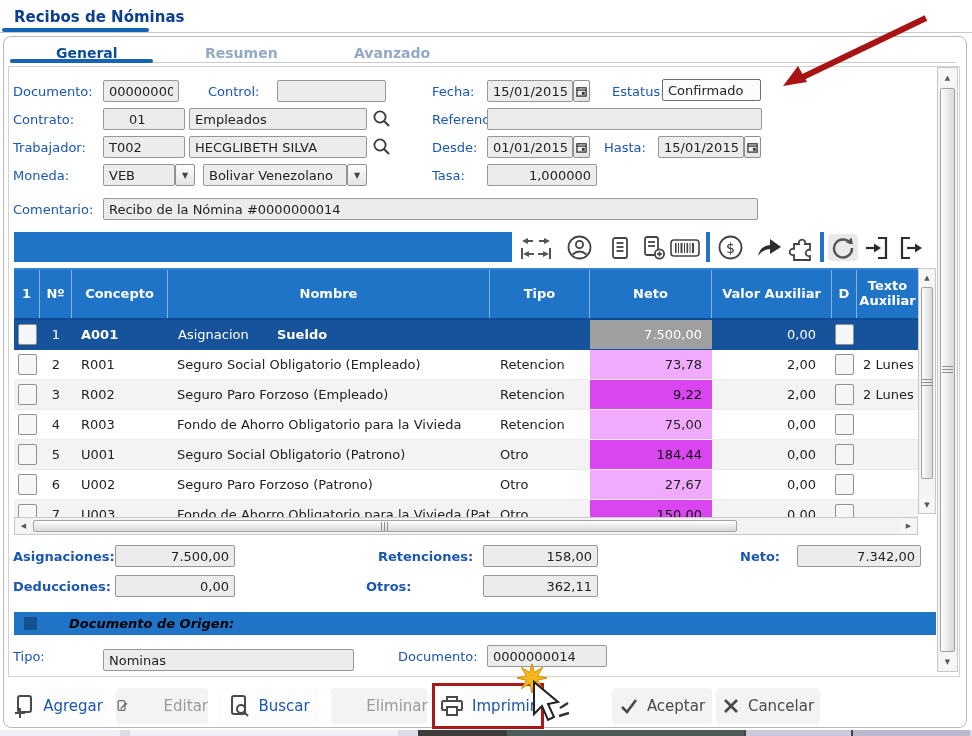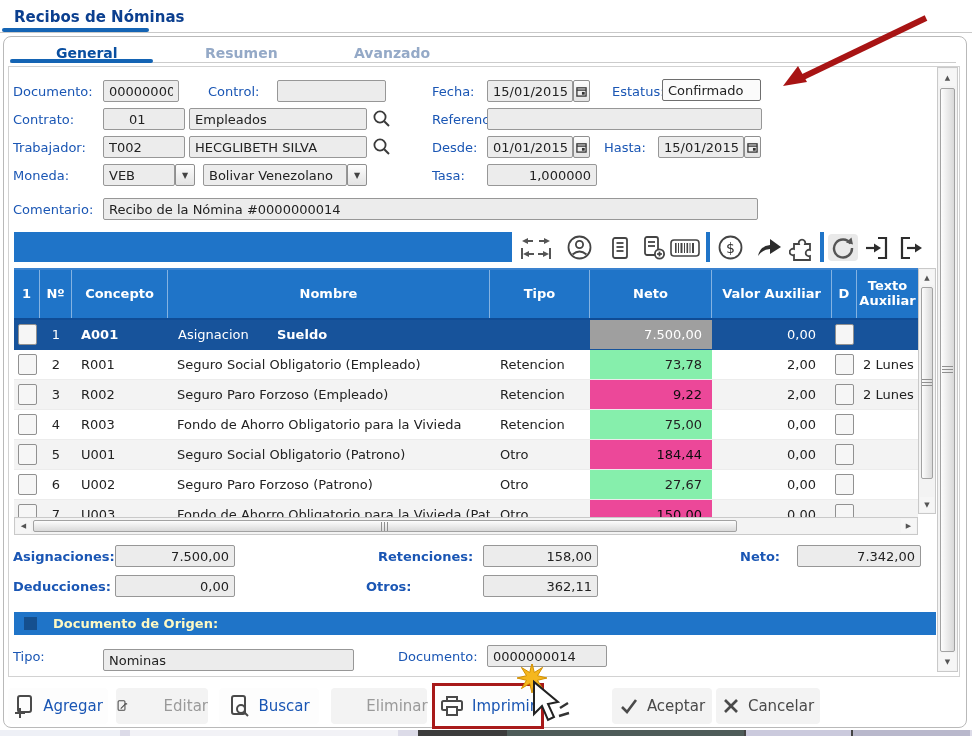--- a/index.html
+++ b/index.html
@@ -55,39 +55,39 @@
   .c-nombre{padding-left:9px;}
   .c-tipo,.hc-tipo{width:100px;}
   .c-tipo{padding-left:10px;}
   .c-neto,.hc-neto{width:122px;}
   .c-neto{justify-content:flex-end;padding-right:10px;}
   .c-va,.hc-va{width:120px;}
   .c-va{justify-content:flex-end;padding-right:16px;}
   .c-d,.hc-d{width:25px;justify-content:center;}
   .c-ta,.hc-ta{width:61px;}
   .c-ta{padding-left:6px;}
-  .neto-blue{background:#ec4899;color:#0d0d0d;}
-  .neto-gray{background:#86efac;}
+  .neto-blue{background:#d946ef;color:#0d0d0d;}
+  .neto-gray{background:#f0abfc;}
   .neto-active{background:#9f9f9f;color:#fff;}
   .grid-row.selected .neto-active{color:#fff;}
   .cbx{width:17px;height:19px;background:#f6f6f6;border:1px solid #919191;border-radius:2px;display:block;}
   
   .sbar{background:#f3f3f3;border:1px solid #c9c9c9;}
   .sarrow{position:absolute;display:flex;align-items:center;justify-content:center;color:#555;font-size:7px;background:#f6f6f6;}
   .sthumb{position:absolute;border:1px solid #a2a2a2;border-radius:2px;display:flex;align-items:center;justify-content:center;}
   .sthumb.v{background:linear-gradient(90deg,#fdfdfd,#d9d9d9);}
   .sthumb.h{background:linear-gradient(180deg,#fdfdfd,#d9d9d9);}
   .grip-h{width:11px;height:8px;background:repeating-linear-gradient(180deg,#8f8f8f 0 1px,transparent 1px 3px);}
   .grip-v{width:9px;height:9px;background:repeating-linear-gradient(90deg,#8f8f8f 0 1px,transparent 1px 3px);}
   
   .tlabel{font-size:13px;color:#1a56b4;font-weight:bold;}
   
   .origin-bar{left:14px;top:612px;width:922px;height:23px;background:#1f74c8;display:flex;align-items:center;}
   .origin-sq{width:13px;height:13px;background:#15508f;margin-left:10px;}
-  .origin-text{color:#fef9c3;font-weight:bold;font-size:13px;margin-left:16px;}
+  .origin-text{color:#000000;font-weight:bold;font-size:13px;margin-left:32px;font-style:italic;}
   
   .abtn{top:688px;height:36px;border-radius:4px;display:flex;align-items:center;justify-content:center;gap:8px;
     font-size:15px;cursor:pointer;background:#fdfdfd;}
   .abtn.gray{background:#f3f3f3;}
   .abtn .lbl-blue{color:#1a56b4;}
   .abtn .lbl-gray{color:#9a9a9a;margin-left:28px;}
   .abtn .lbl-dark{color:#4a4a4a;}
   .red-box{left:432px;top:683px;width:112px;height:46px;border:3px solid #a81a1a;z-index:5;}
   .overlay{position:absolute;left:0;top:0;pointer-events:none;z-index:9;}
   

